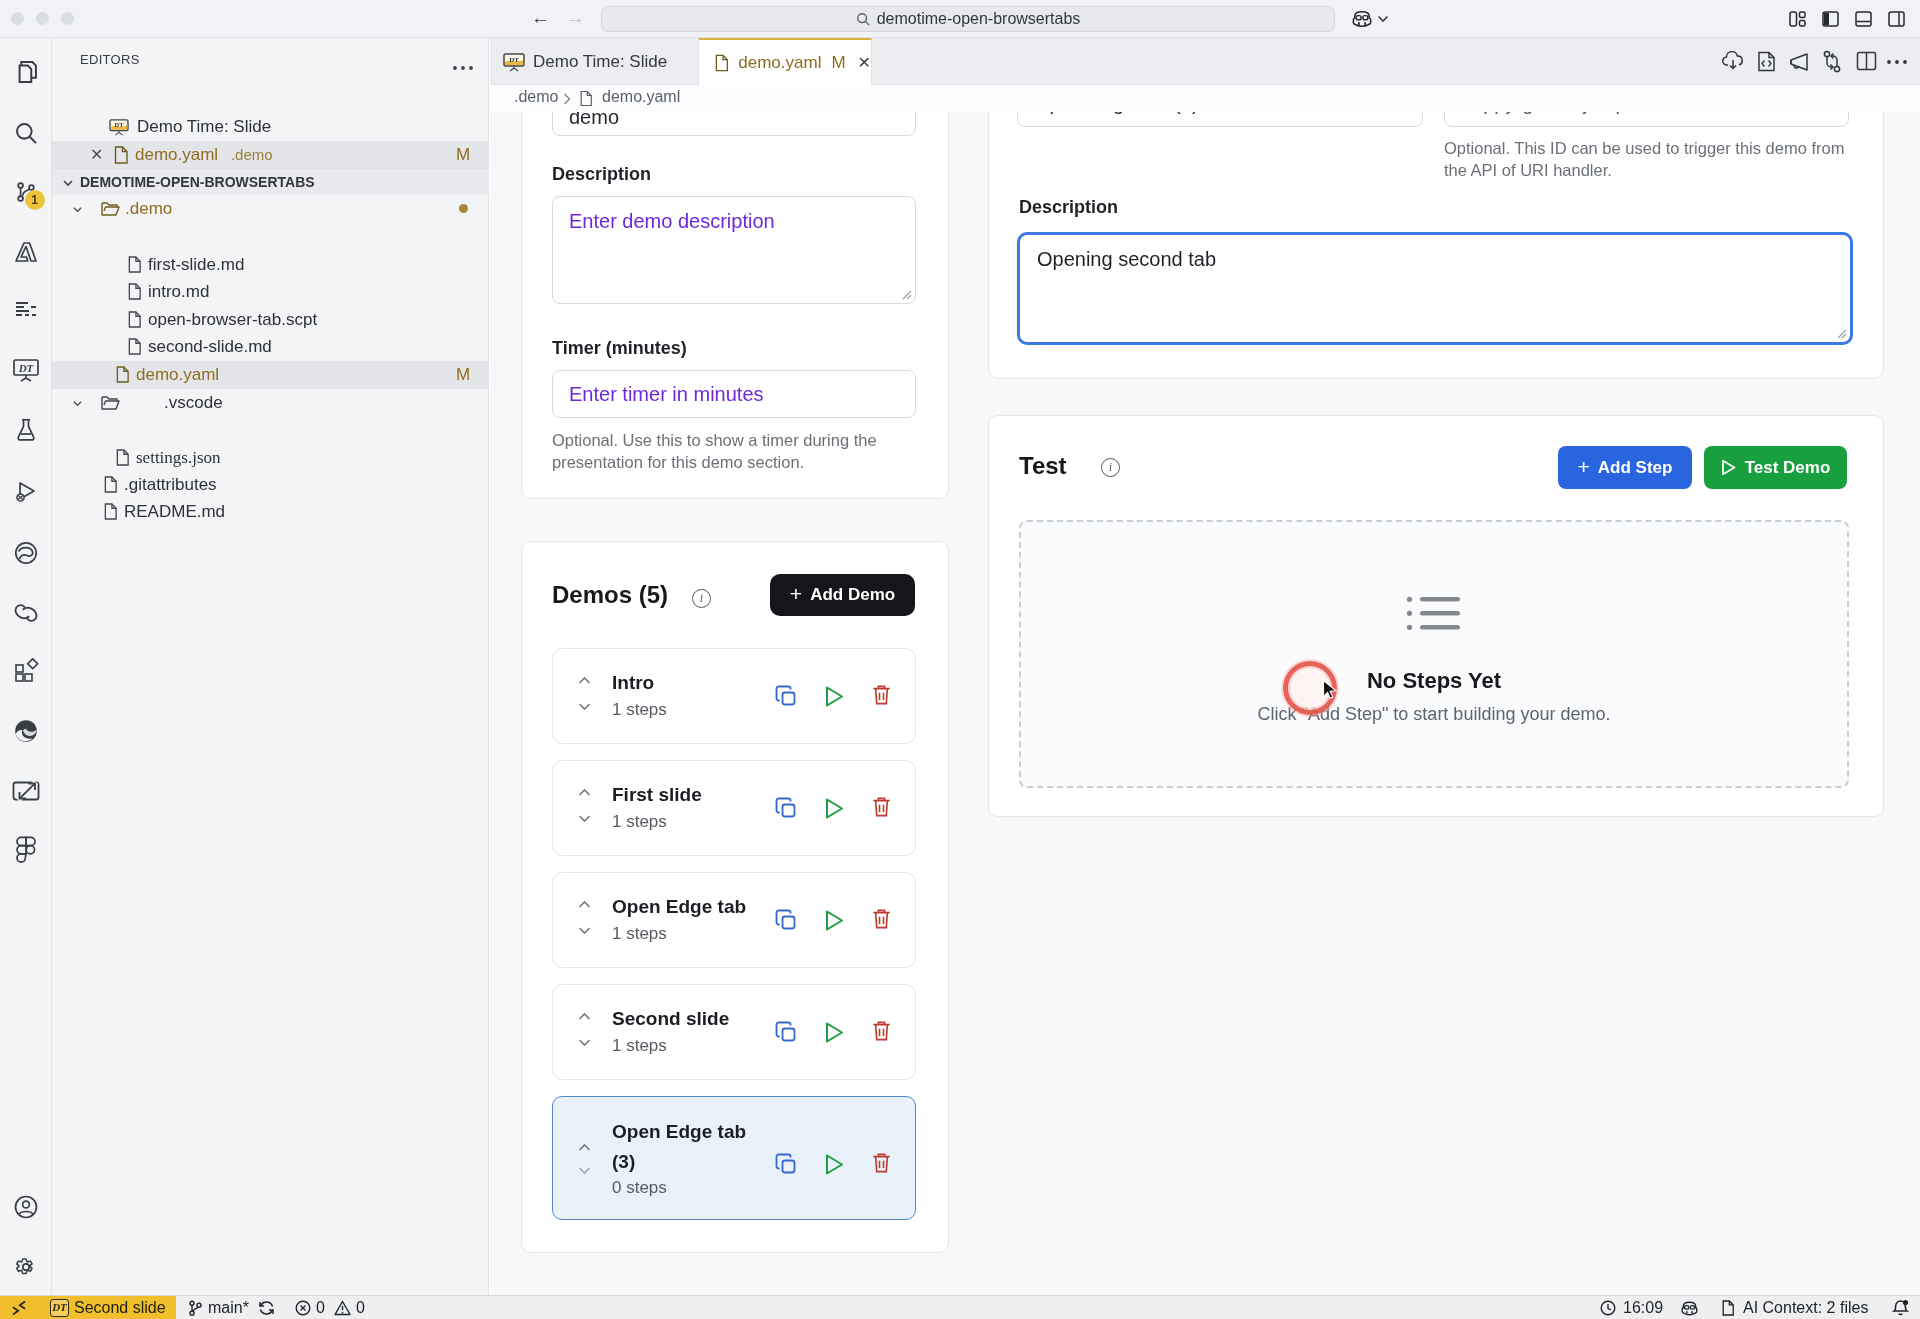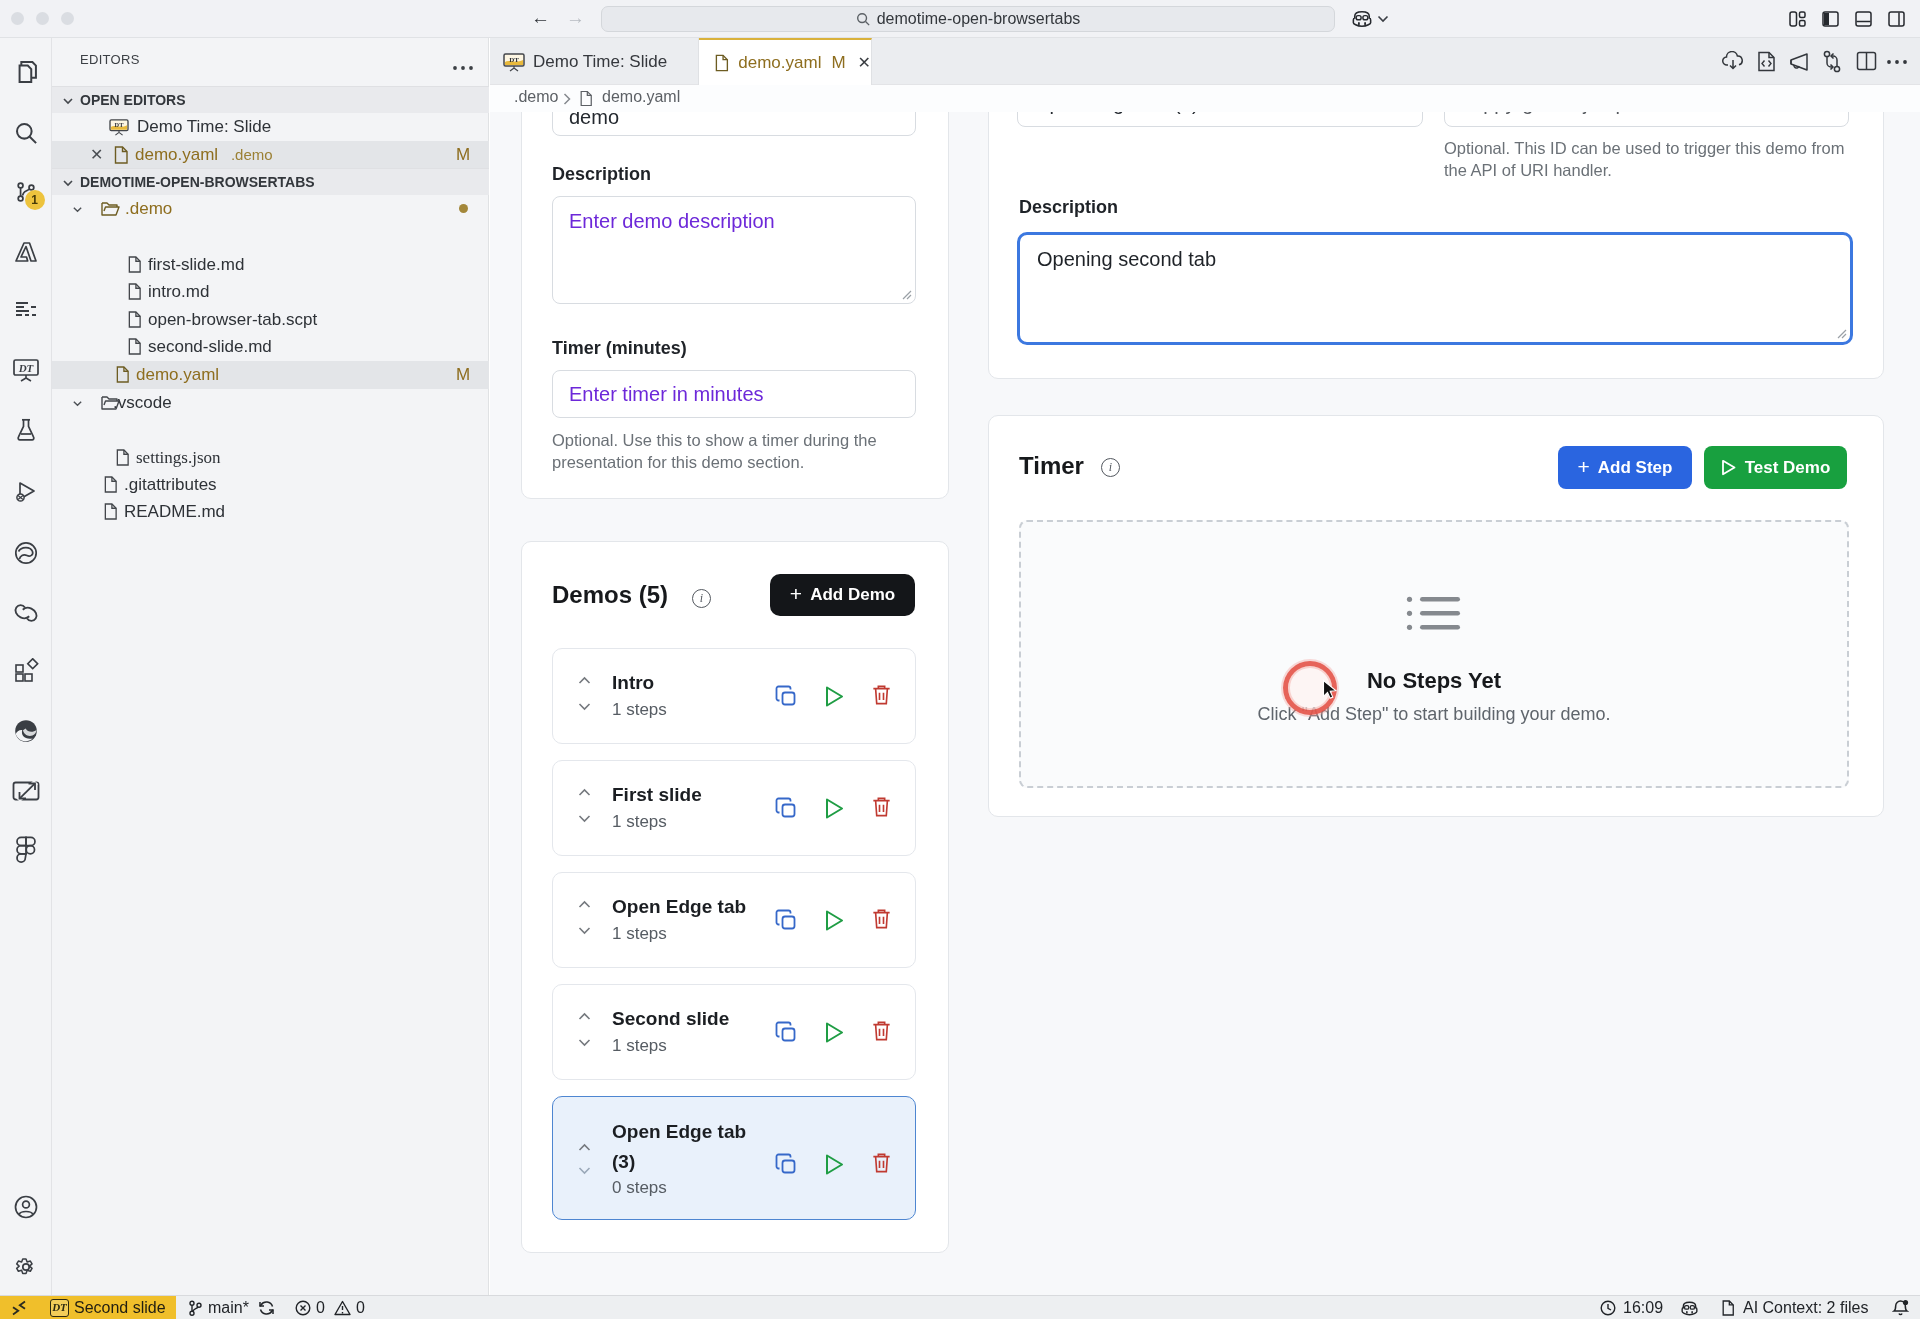--- a/index.html
+++ b/index.html
@@ -210,26 +210,20 @@
 </div>
 
 <div id="sidebar" class="abs">
   <div style="position:absolute;left:28px;top:14px;font-size:13px;letter-spacing:0.3px;color:#3c4045;">EDITORS</div>
   <svg style="position:absolute;left:400px;top:27px;" width="22" height="6" viewBox="0 0 22 6">
       <circle cx="3" cy="3" r="1.9" fill="#3c4045"></circle>
       <circle cx="11" cy="3" r="1.9" fill="#3c4045"></circle>
       <circle cx="19" cy="3" r="1.9" fill="#3c4045"></circle>
     </svg>
 
-  <div class="sec-head" style="top:48px;">
-    <svg style="position:absolute;left:10px;top:8px;" width="12" height="12" viewBox="0 0 12 12">
-        <path d="M2 4l4 4 4-4" fill="none" stroke="#44484d" stroke-width="1.6"></path>
-      </svg>
-    <span style="margin-left:28px;">OPEN EDITORS</span>
-  </div>
   <div class="row" style="top:75px;">
     <svg style="position:absolute;left:57px;top:5px;" width="20" height="18" viewBox="0 0 22 20">
         <rect x="1" y="2" width="20" height="12" rx="1.5" fill="#fdf6e3" stroke="#43464b" stroke-width="1.5"></rect>
         <path d="M2 10c4-3 10 2 18-2v5H2z" fill="#e8b93c"></path>
         <text x="11" y="10" text-anchor="middle" font-size="7" font-weight="bold" fill="#2e3136" font-family="Liberation Serif,serif">DT</text>
         <path d="M11 14v3M7 19l4-3 4 3" fill="none" stroke="#43464b" stroke-width="1.3"></path>
       </svg>
     <span style="margin-left:85px;">Demo Time: Slide</span>
   </div>
   <div class="row sel" style="top:103px;">
@@ -295,21 +289,21 @@
     <span class="ochre" style="margin-left:84px;">demo.yaml</span>
     <span class="ochre" style="position:absolute;left:404px;">M</span>
   </div>
   <div class="row" style="top:351px;">
     <svg class="chev" style="left:20px;top:9px;" width="11" height="11" viewBox="0 0 12 12">
         <path d="M2 4l4 4 4-4" fill="none" stroke="#4d5156" stroke-width="1.5"></path>
       </svg>
     <svg style="position:absolute;left:49px;top:6px;" width="19" height="16" viewBox="0 0 19 16">
         <path d="M1 2h5l2 2h8v2M1 2v12h14l3-8H4.5L3 10" fill="none" stroke="#43464b" stroke-width="1.4" stroke-linejoin="round"></path>
       </svg>
-    <span style="margin-left:61px;">.vscode</span>
+    <span style="margin-left:112px;">.vscode</span>
   </div>
   <div class="row" style="top:406px;font-family:Liberation Serif, serif;">
     <svg style="position:absolute;left:63px;top:5px;" width="15" height="17" viewBox="0 0 16 18">
         <path d="M2.5 1h7L14 5.5V17H2.5z" fill="none" stroke="#43464b" stroke-width="1.4"></path>
         <path d="M9.5 1v4.5H14" fill="none" stroke="#43464b" stroke-width="1.4"></path>
       </svg>
     <span style="margin-left:84px;">settings.json</span>
   </div>
   <div class="row" style="top:433px;">
     <svg style="position:absolute;left:51px;top:5px;" width="15" height="17" viewBox="0 0 16 18">
@@ -519,21 +513,21 @@
   <div class="ipt" style="left:954px;top:-33px;width:405px;height:48px;line-height:46px;padding-left:16px;color:#55595e;">happy-geese-jump</div>
   <div class="help" style="left:954px;top:26px;white-space:nowrap;">Optional. This ID can be used to trigger this demo from<br>the API of URI handler.</div>
   <div class="lbl" style="left:529px;top:85px;">Description</div>
   <div class="abs" style="left:527px;top:120px;width:836px;height:113px;background:#fff;border:3px solid #3c78e0;border-radius:10px;font-size:20px;color:#1f2328;padding:13px 17px;">Opening second tab
     <svg style="position:absolute;right:3px;bottom:3px;" width="10" height="10" viewBox="0 0 10 10">
         <path d="M9 1L1 9M9 5L5 9" stroke="#9aa0a6" stroke-width="1.2"></path>
       </svg>
   </div>
 
   <div class="card" style="left:498px;top:303px;width:896px;height:402px;"></div>
-  <div class="h2" style="left:529px;top:340px;">Timer</div>
+  <div class="h2" style="left:529px;top:340px;">Test</div>
   <div class="infoc" style="left:611px;top:346px;">i</div>
   <div class="btn" style="left:1068px;top:334px;width:134px;height:43px;background:#2a65e0;border-radius:8px;"><span style="font-weight:400;font-size:21px;margin-right:8px;margin-top:-2px;">+</span>Add Step</div>
   <div class="btn" style="left:1214px;top:334px;width:143px;height:43px;background:#18a03f;border-radius:8px;"><svg width="15" height="17" viewBox="0 0 15 17" style="margin-right:9px;">
         <path d="M2 1.8l11.5 6.7L2 15.2z" fill="none" stroke="#fff" stroke-width="1.8" stroke-linejoin="round"></path>
       </svg>Test Demo</div>
 
   <div class="abs" style="left:529px;top:408px;width:830px;height:268px;border:2px dashed #c9ced4;border-radius:8px;background:#fafbfc;"></div>
   <svg class="abs" style="left:916px;top:484px;" width="56" height="36" viewBox="0 0 56 36">
       <g fill="#85898e">
         <rect x="14" y="1" width="40" height="4.6" rx="2.3"></rect>

